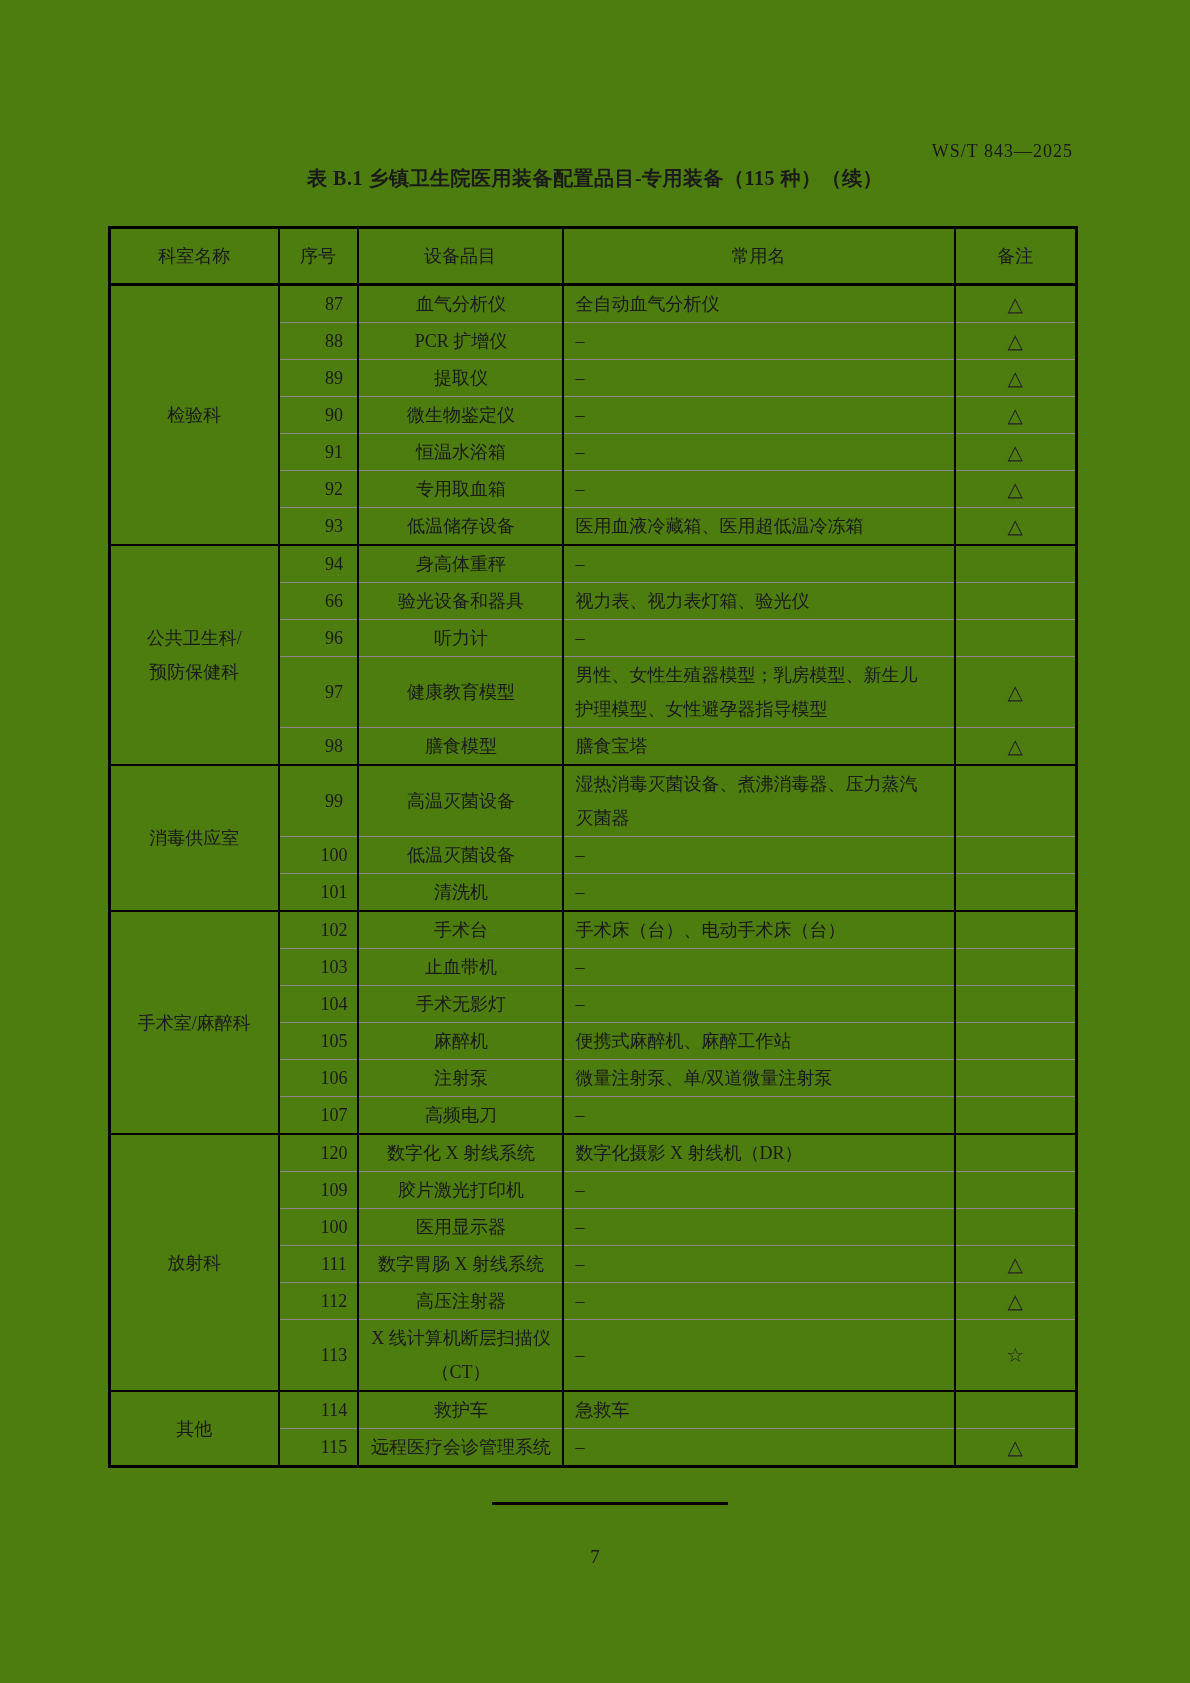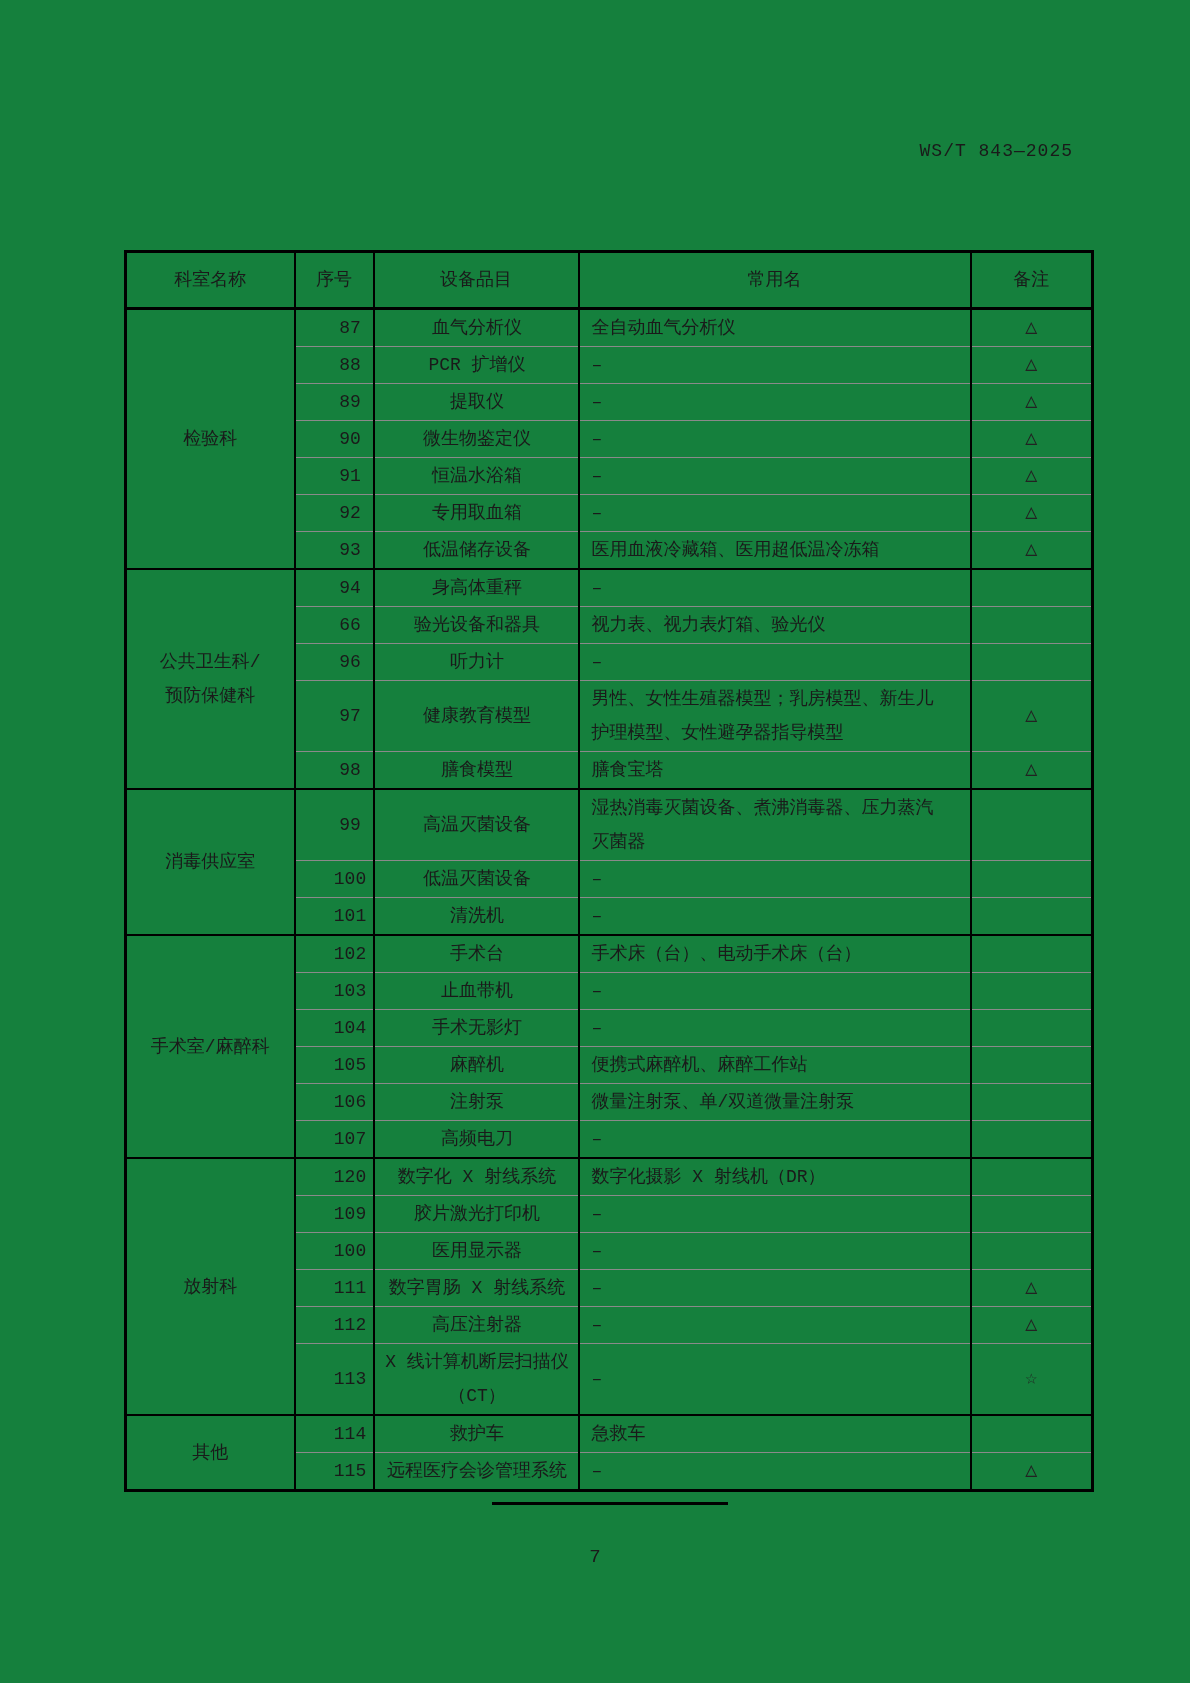--- a/index.html
+++ b/index.html
@@ -1,22 +1,22 @@
 <!DOCTYPE html>
 <html><head>
 <meta charset="utf-8">
 <style>
   * { margin:0; padding:0; box-sizing:border-box; }
   html,body { background:#e8e8e8; }
   .page {
     position:relative;
     width:1190px; height:1683px;
     margin:0 auto;
-    background:#15803d;
-    font-family:Liberation Mono, monospace;
+    background:#4d7c0f;
+    font-family:Liberation Serif, serif;
     color:#1a1a1a;
     overflow:hidden;
   }
   .doc-code {
     position:absolute;
     top:141px; right:117px;
     font-size:18px;
     letter-spacing:1px;
     white-space:nowrap;
   }
@@ -25,26 +25,25 @@
     top:165px; left:0;
     width:100%;
     text-align:center;
     font-size:20px;
     font-weight:bold;
     letter-spacing:0.5px;
     white-space:nowrap;
   }
   table.equip {
     position:absolute;
-    left:124px; top:226px;
+    left:108px; top:226px;
     width:967px;
     border-collapse:collapse;
     table-layout:fixed;
     font-size:18px;
-    margin-top:24px;
   }
   table.equip col.c-dept   { width:169px; }
   table.equip col.c-no     { width:79px;  }
   table.equip col.c-item   { width:205px; }
   table.equip col.c-common { width:392px; }
   table.equip col.c-remark { width:122px; }
 
   table.equip { border:3px solid #000; }
   table.equip th, table.equip td {
     border-left:2px solid #000;
@@ -81,20 +80,21 @@
     font-size:19px;
   }
 </style>
 </head>
 <body>
 
 <div class="page">
 
   <div class="doc-code">WS/T 843—2025</div>
 
+  <div class="doc-title">表 B.1 乡镇卫生院医用装备配置品目-专用装备（115 种）（续）</div>
 
   <table class="equip">
     <colgroup>
       <col class="c-dept">
         <col class="c-no">
         <col class="c-item">
         <col class="c-common">
         <col class="c-remark">
     </colgroup>
     <thead>

